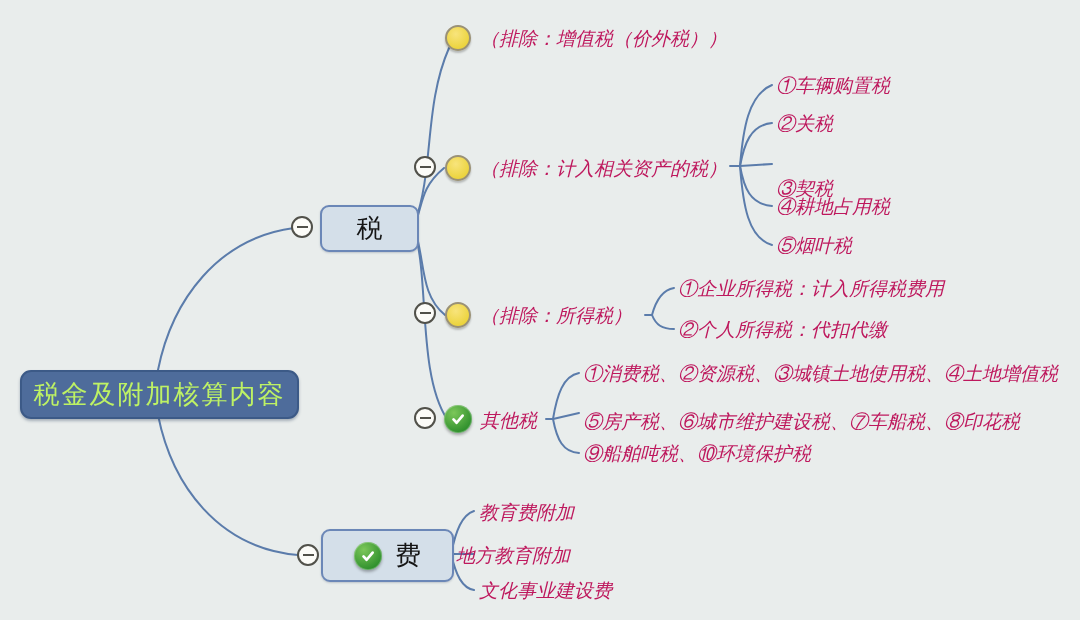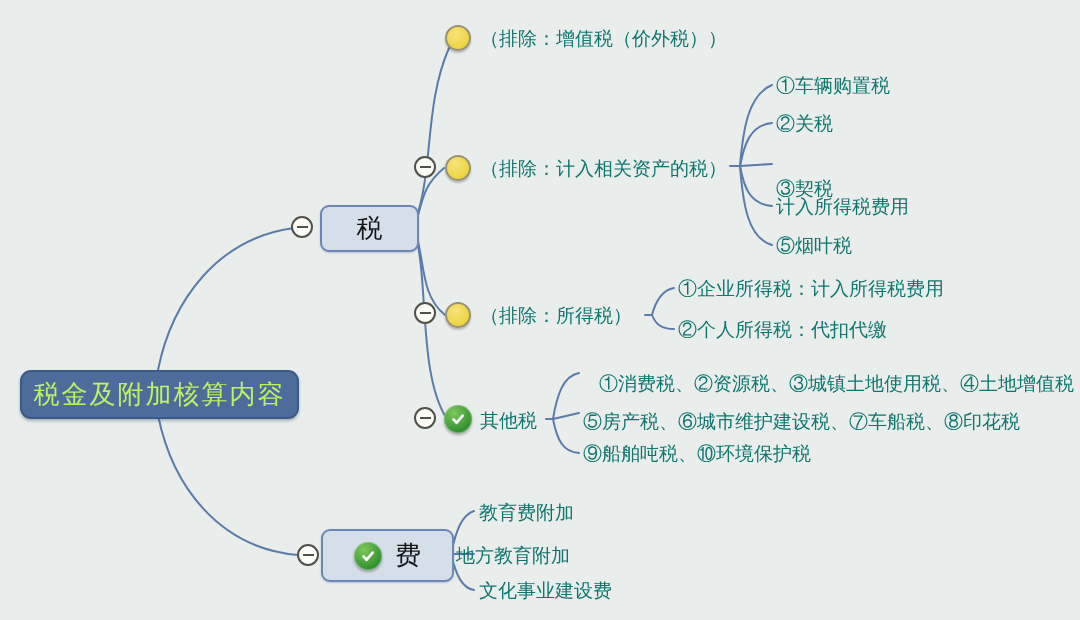--- a/index.html
+++ b/index.html
@@ -1,21 +1,21 @@
 <!DOCTYPE html>
 <html><head>
 <meta charset="utf-8">
 <style>
   html,body{margin:0;padding:0;}
   body{font-family:"DejaVu Serif","Liberation Serif",serif;}
   #canvas{position:relative;width:1080px;height:620px;background:#e9edec;overflow:hidden;}
   #connectors{position:absolute;left:0;top:0;width:1080px;height:620px;}
   #connectors path{fill:none;stroke:#5b7cab;stroke-width:2;stroke-linecap:round;}
 
-  .label{position:absolute;white-space:nowrap;font-size:19px;line-height:22px;color:#0f766e;}
+  .label{position:absolute;white-space:nowrap;font-size:19px;line-height:22px;color:#be185d;font-style:italic;}
 
   .topic-box{position:absolute;display:flex;align-items:center;justify-content:center;
     background:#d4dfe9;border:2px solid #6b87b7;border-radius:9px;
     font-size:26px;color:#151515;box-shadow:0 1px 2px rgba(60,80,110,.25);}
   .root-box{position:absolute;display:flex;align-items:center;justify-content:center;
     background:#4e6c9b;border:2px solid #3c5a87;border-radius:11px;
     font-size:26px;letter-spacing:2px;color:#bef264;box-shadow:0 2px 3px rgba(40,60,90,.35);}
 
   .marker-yellow{position:absolute;width:26px;height:26px;border-radius:50%;
     background:radial-gradient(circle at 40% 32%,#f8e47c,#ecd43e 72%);
@@ -112,27 +112,27 @@
   </div>
 
   <div class="label" style="left:480px;top:27px;">（排除：增值税（价外税））</div>
   <div class="label" style="left:480px;top:157px;">（排除：计入相关资产的税）</div>
   <div class="label" style="left:480px;top:304px;">（排除：所得税）</div>
   <div class="label" style="left:480px;top:409px;">其他税</div>
 
   <div class="label" style="left:776px;top:74px;">①车辆购置税</div>
   <div class="label" style="left:776px;top:112px;">②关税</div>
   <div class="label" style="left:776px;top:153px;margin-top:24px;">③契税</div>
-  <div class="label" style="left:776px;top:195px;">计入所得税费用</div>
+  <div class="label" style="left:776px;top:195px;">④耕地占用税</div>
   <div class="label" style="left:776px;top:234px;">⑤烟叶税</div>
 
   <div class="label" style="left:678px;top:277px;">①企业所得税：计入所得税费用</div>
   <div class="label" style="left:678px;top:318px;">②个人所得税：代扣代缴</div>
 
-  <div class="label" style="left:583px;top:372px;margin-left:16px;">①消费税、②资源税、③城镇土地使用税、④土地增值税</div>
+  <div class="label" style="left:583px;top:362px;">①消费税、②资源税、③城镇土地使用税、④土地增值税</div>
   <div class="label" style="left:583px;top:410px;">⑤房产税、⑥城市维护建设税、⑦车船税、⑧印花税</div>
   <div class="label" style="left:583px;top:442px;">⑨船舶吨税、⑩环境保护税</div>
 
   <div class="label" style="left:479px;top:501px;">教育费附加</div>
   <div class="label" style="left:456px;top:544px;">地方教育附加</div>
   <div class="label" style="left:479px;top:579px;">文化事业建设费</div>
 
 </div>
 
 </body></html>

